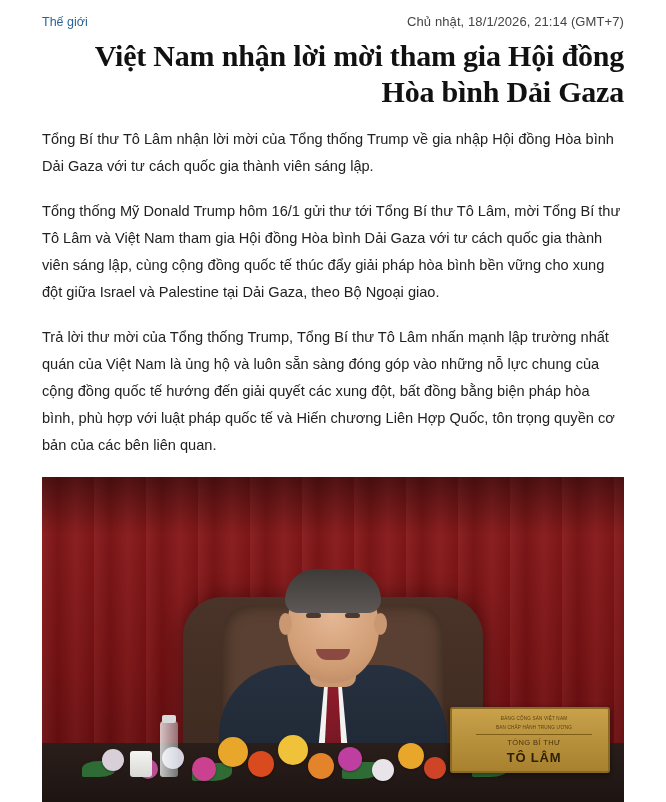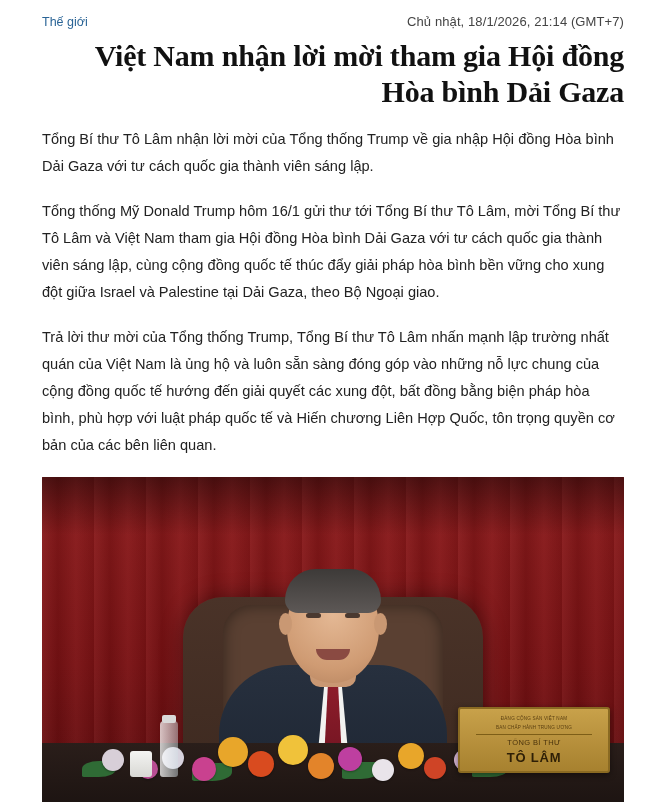--- a/index.html
+++ b/index.html
@@ -242,20 +242,21 @@
     height: 62px;
     background: linear-gradient(180deg, #c8a14a 0%, #a7812f 100%);
     border: 2px solid #8a6a22;
     border-radius: 3px;
     display: flex;
     flex-direction: column;
     align-items: center;
     justify-content: center;
     gap: 3px;
     box-shadow: 0 2px 6px rgba(0,0,0,0.45);
+    padding-left: 8px;
   }
   .np-top {
     font-size: 4.6px;
     color: #5a3f10;
     letter-spacing: 0.2px;
     line-height: 6px;
     text-align: center;
   }
   .np-rule {
     width: 78%;

